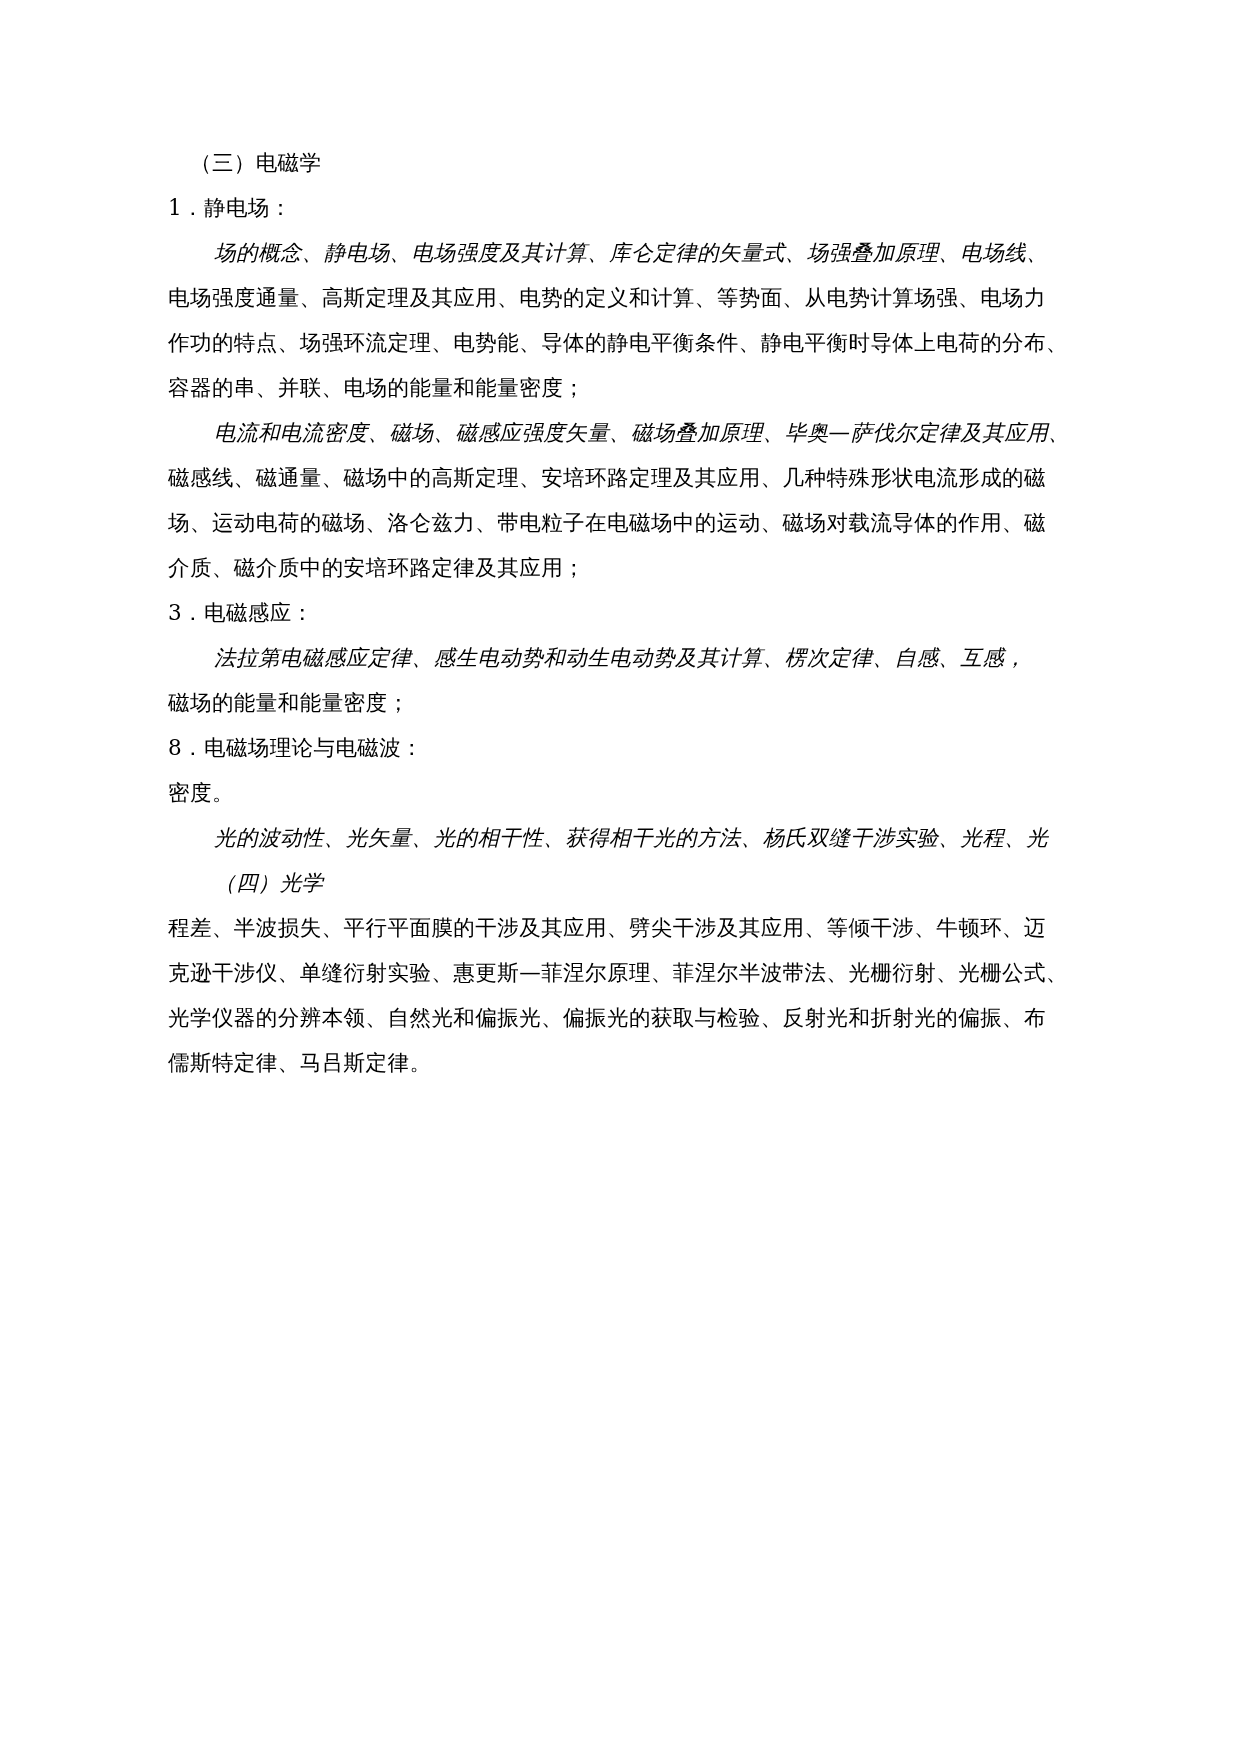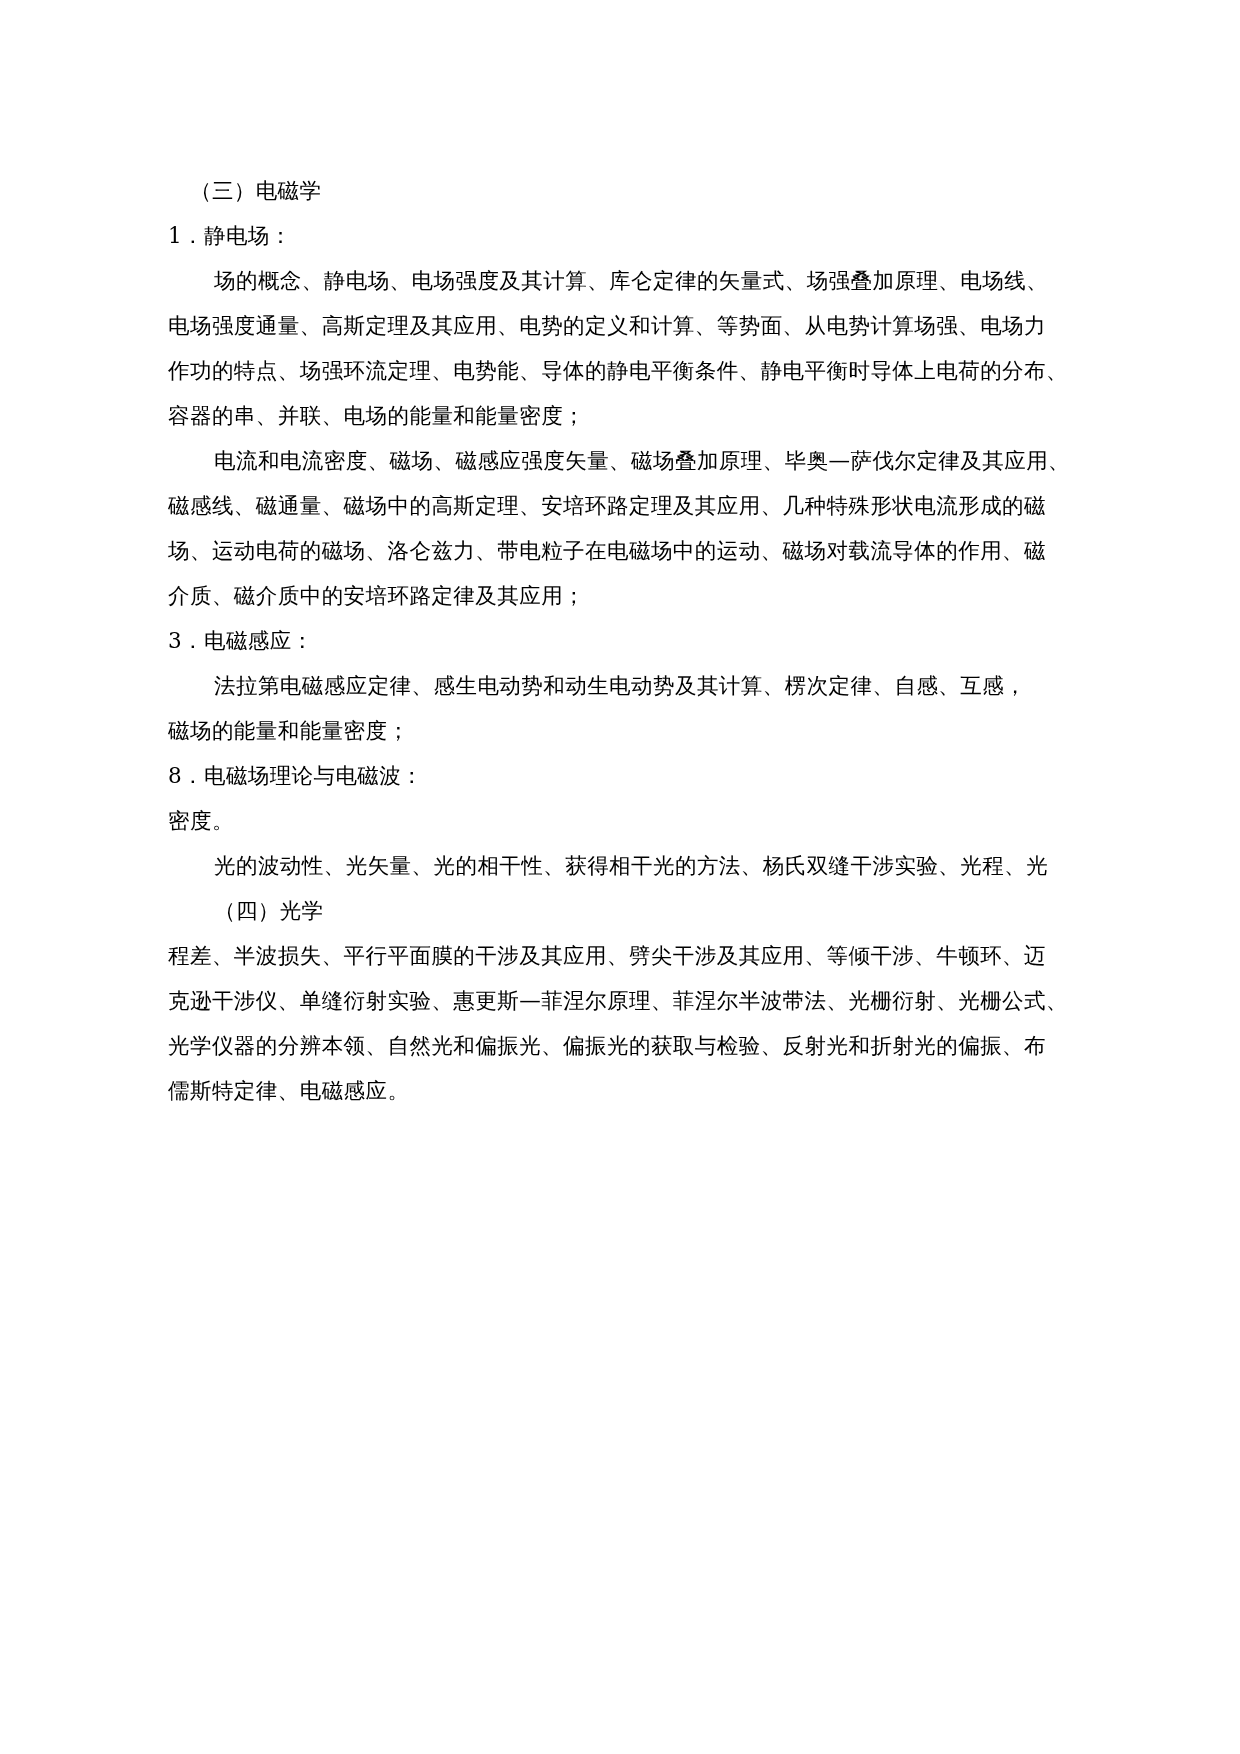--- a/index.html
+++ b/index.html
@@ -15,21 +15,20 @@
     -webkit-font-smoothing: none;
   }
 
   .page {
     position: relative;
     width: 1240px;
     height: 1440px;
     box-sizing: border-box;
     padding: 140px 150px 120px 168px;
     background: #ffffff;
-    margin-top: 28px;
   }
 
   .doc-body {
     width: 830px;
   }
 
   
   .line {
     font-size: 21.5px;
     line-height: 45px;
@@ -41,20 +40,21 @@
   
   .line.just {
     letter-spacing: 0.45px;
   }
 
   .line.indent-1 {
     padding-left: 22px;     
   }
   .line.indent-2 {
     padding-left: 46px;     
+    font-style: italic;
   }
   .line.indent-head {
     padding-left: 0px;      
   }
 
   .heading {
     font-weight: 400;
   }
 </style>
 </head>
@@ -81,16 +81,16 @@
     <div class="line just">磁场的能量和能量密度；</div>
 
     <div class="line indent-head heading">8．电磁场理论与电磁波：</div>
     <div class="line just">密度。</div>
 
     <div class="line indent-2 just">光的波动性、光矢量、光的相干性、获得相干光的方法、杨氏双缝干涉实验、光程、光</div>
     <div class="line indent-2 heading">（四）光学</div>
     <div class="line just">程差、半波损失、平行平面膜的干涉及其应用、劈尖干涉及其应用、等倾干涉、牛顿环、迈</div>
     <div class="line just">克逊干涉仪、单缝衍射实验、惠更斯—菲涅尔原理、菲涅尔半波带法、光栅衍射、光栅公式、</div>
     <div class="line just">光学仪器的分辨本领、自然光和偏振光、偏振光的获取与检验、反射光和折射光的偏振、布</div>
-    <div class="line just">儒斯特定律、电磁感应。</div>
+    <div class="line just">儒斯特定律、马吕斯定律。</div>
 
   </div>
 </div>
 
 </body></html>

